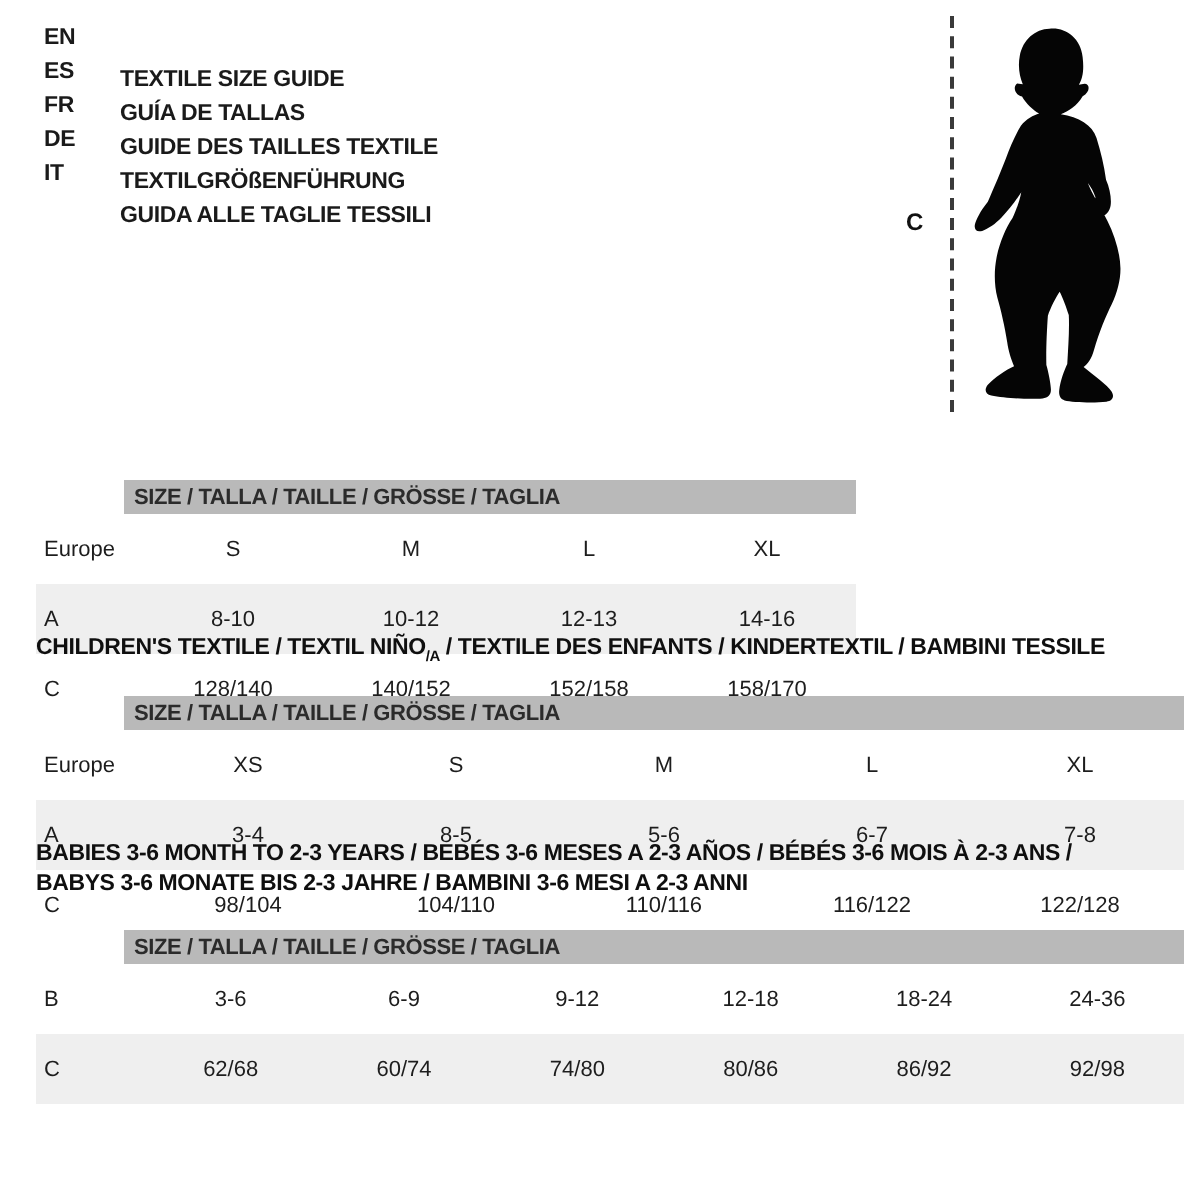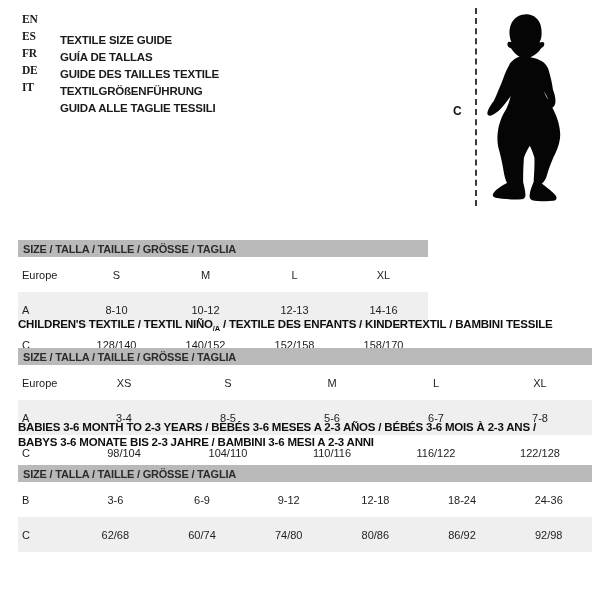--- a/index.html
+++ b/index.html
@@ -3,33 +3,33 @@
 <meta charset="utf-8">
 <style>
   html,body{margin:0;padding:0;background:#ffffff;}
   #canvas{
     position:relative;width:600px;height:600px;background:#ffffff;overflow:hidden;
     font-family:"Liberation Sans",sans-serif;color:#1a1a1a;
   }
   
   .lang-list{position:absolute;left:22px;top:10px;}
   .lang-row{display:flex;height:17px;align-items:center;font-size:11.5px;font-weight:700;letter-spacing:-0.2px;}
-  .lang-code{width:38px;flex:0 0 38px;font-family:Liberation Serif, serif;}
+  .lang-code{width:38px;flex:0 0 38px;}
   .lang-title{white-space:nowrap;margin-top:43px;}
   
   .measure-line{position:absolute;left:475px;top:8px;height:198px;width:0;border-left:2px dashed #3a3a3a;}
   .measure-label{position:absolute;left:453px;top:104px;font-size:12px;font-weight:700;color:#111;}
   .figure-svg{position:absolute;left:481px;top:2px;}
   
   .sec-title{position:absolute;left:18px;font-size:11.5px;font-weight:700;color:#0f0f0f;letter-spacing:-0.2px;white-space:nowrap;}
   .sec-title sub{font-size:7.5px;}
   
   .sg-table{position:absolute;left:18px;}
   .size-bar{height:17px;background:#b9b9b9;display:flex;align-items:center;padding-left:5px;
-            font-size:11px;font-weight:700;color:#2b2b2b;letter-spacing:-0.2px;box-sizing:border-box;}
+            font-size:11px;font-weight:700;color:#2b2b2b;letter-spacing:-0.2px;box-sizing:border-box;margin-left:44px;}
   .t-row{display:flex;height:35px;align-items:center;font-size:11px;color:#1d1d1d;}
   .t-row.alt{background:#efefef;}
   .t-label{flex:0 0 54px;width:54px;padding-left:4px;box-sizing:border-box;}
   .t-cell{flex:1;text-align:center;}
   
   .footnotes{position:absolute;left:18px;top:531px;}
   .footnote{font-size:11px;font-weight:700;line-height:20px;letter-spacing:-0.2px;color:#0f0f0f;white-space:nowrap;}
 </style>
 </head>
 <body>

